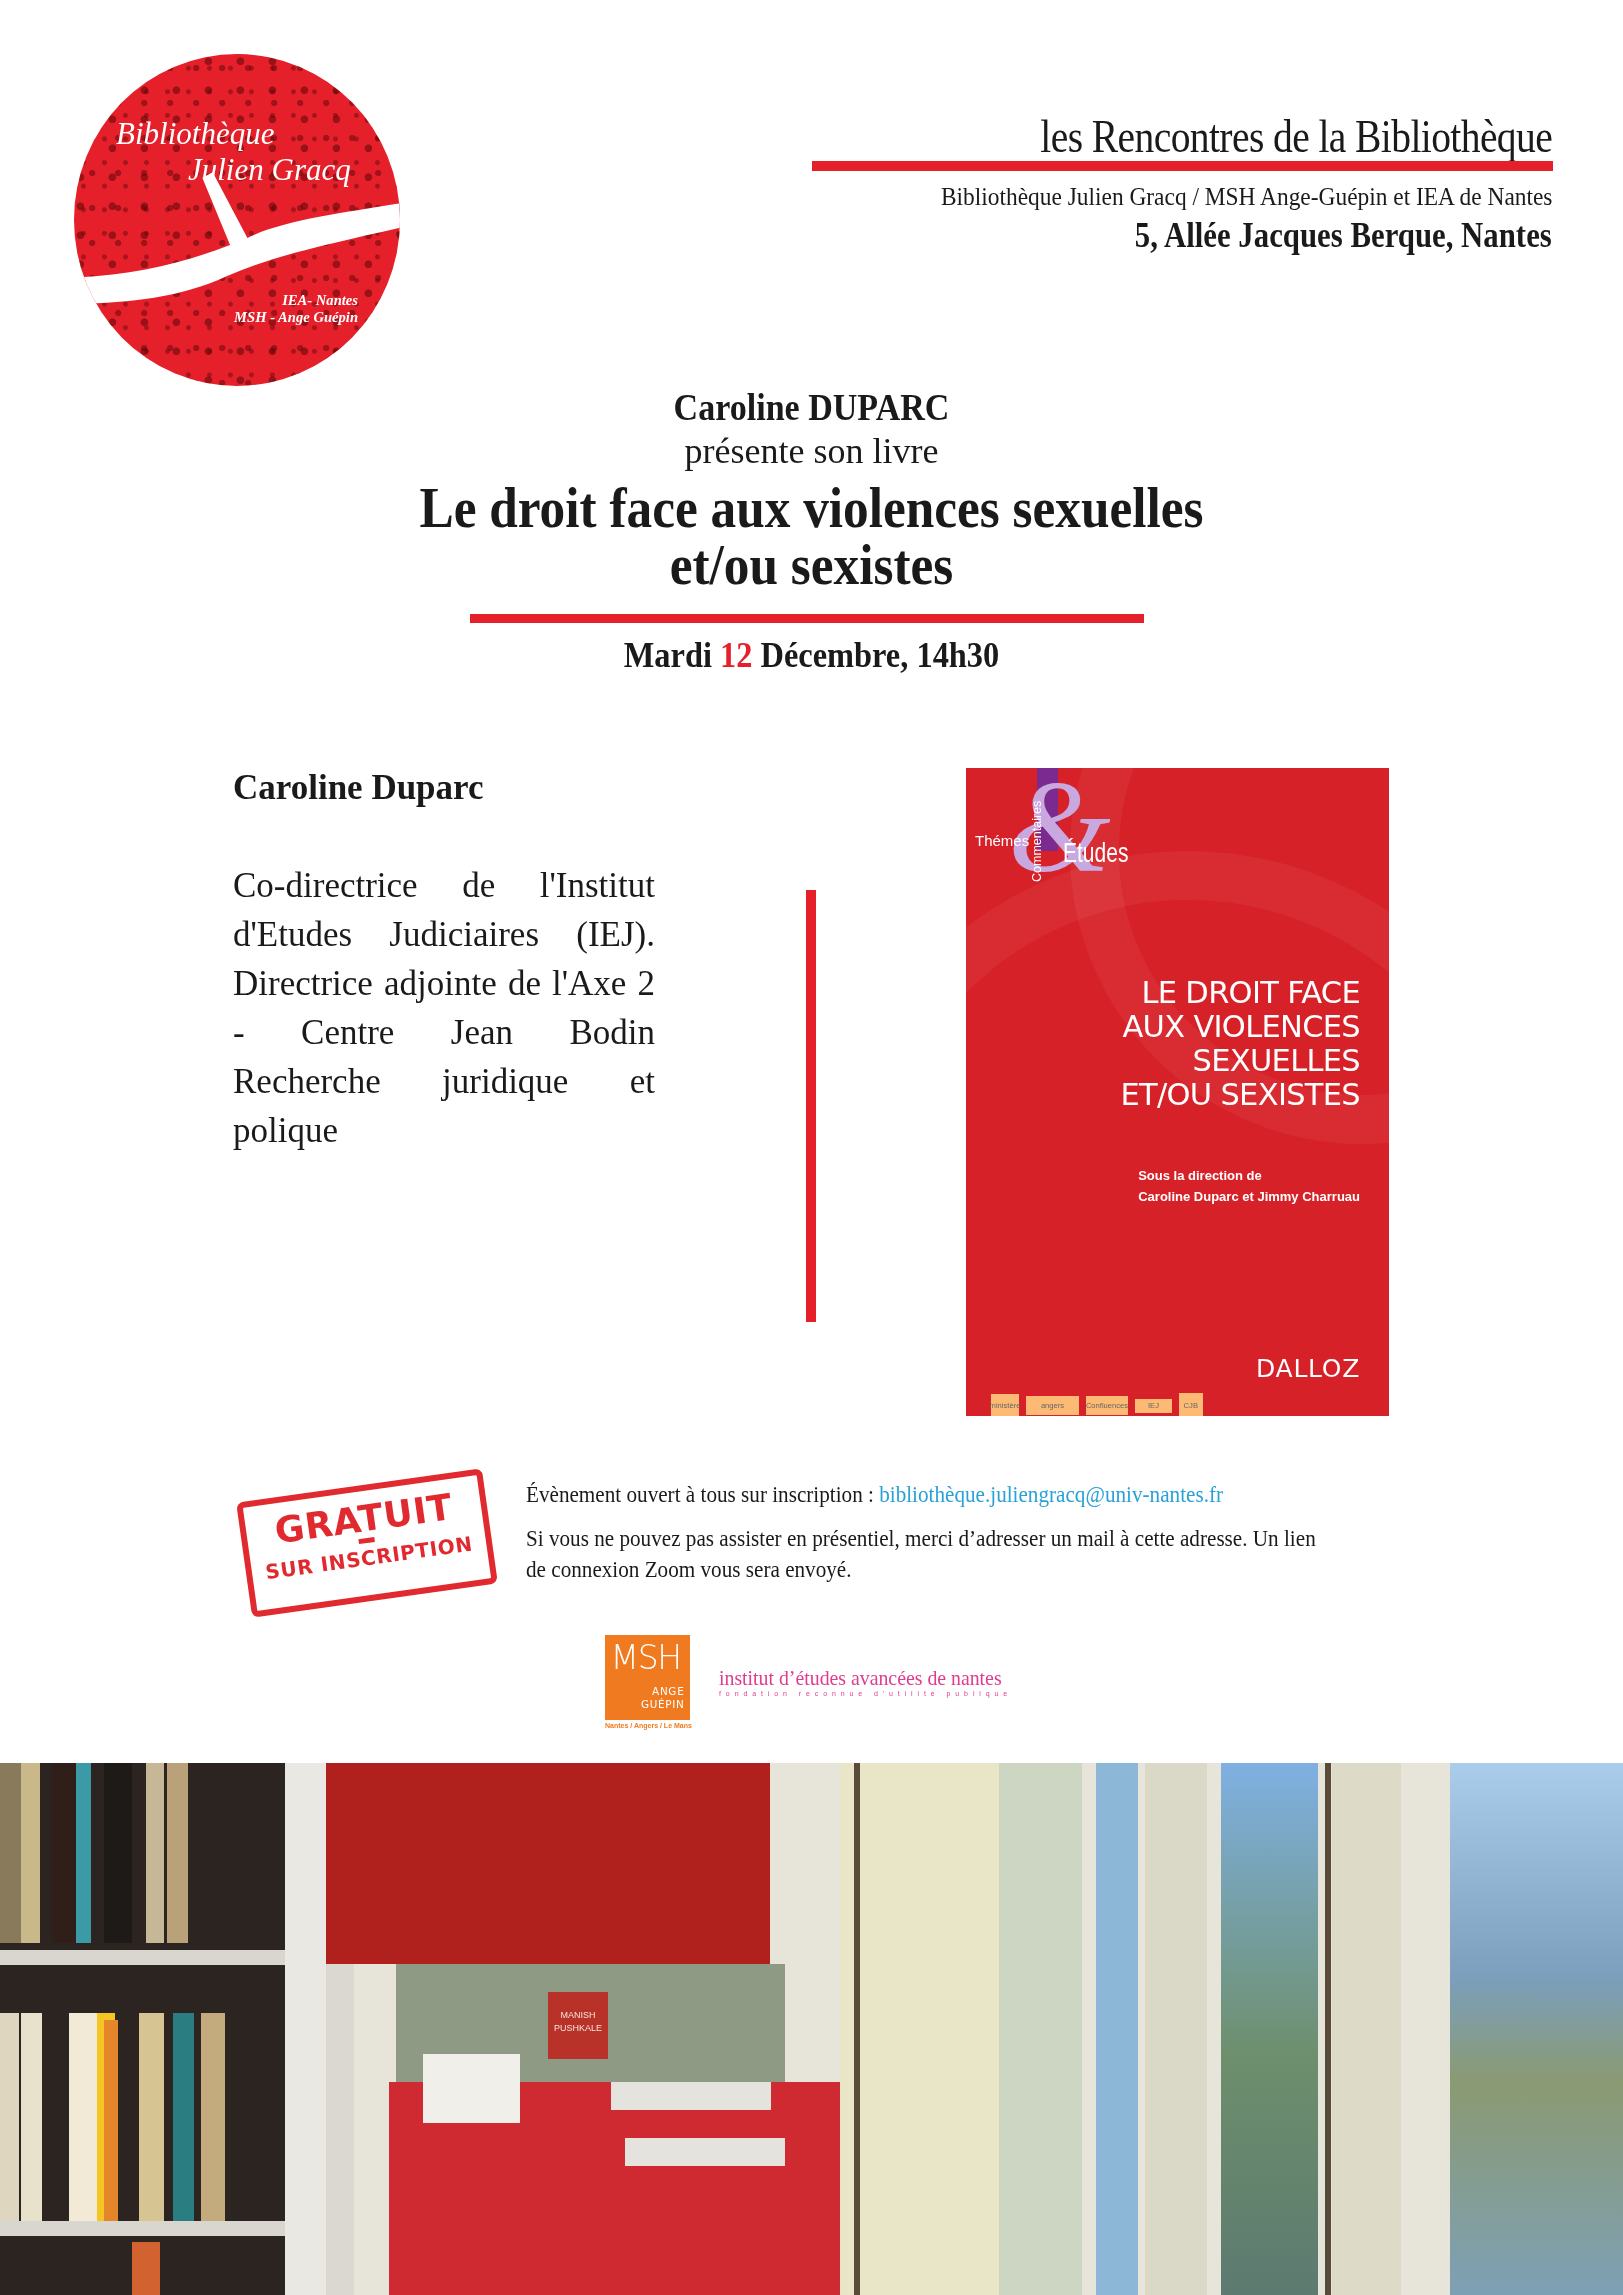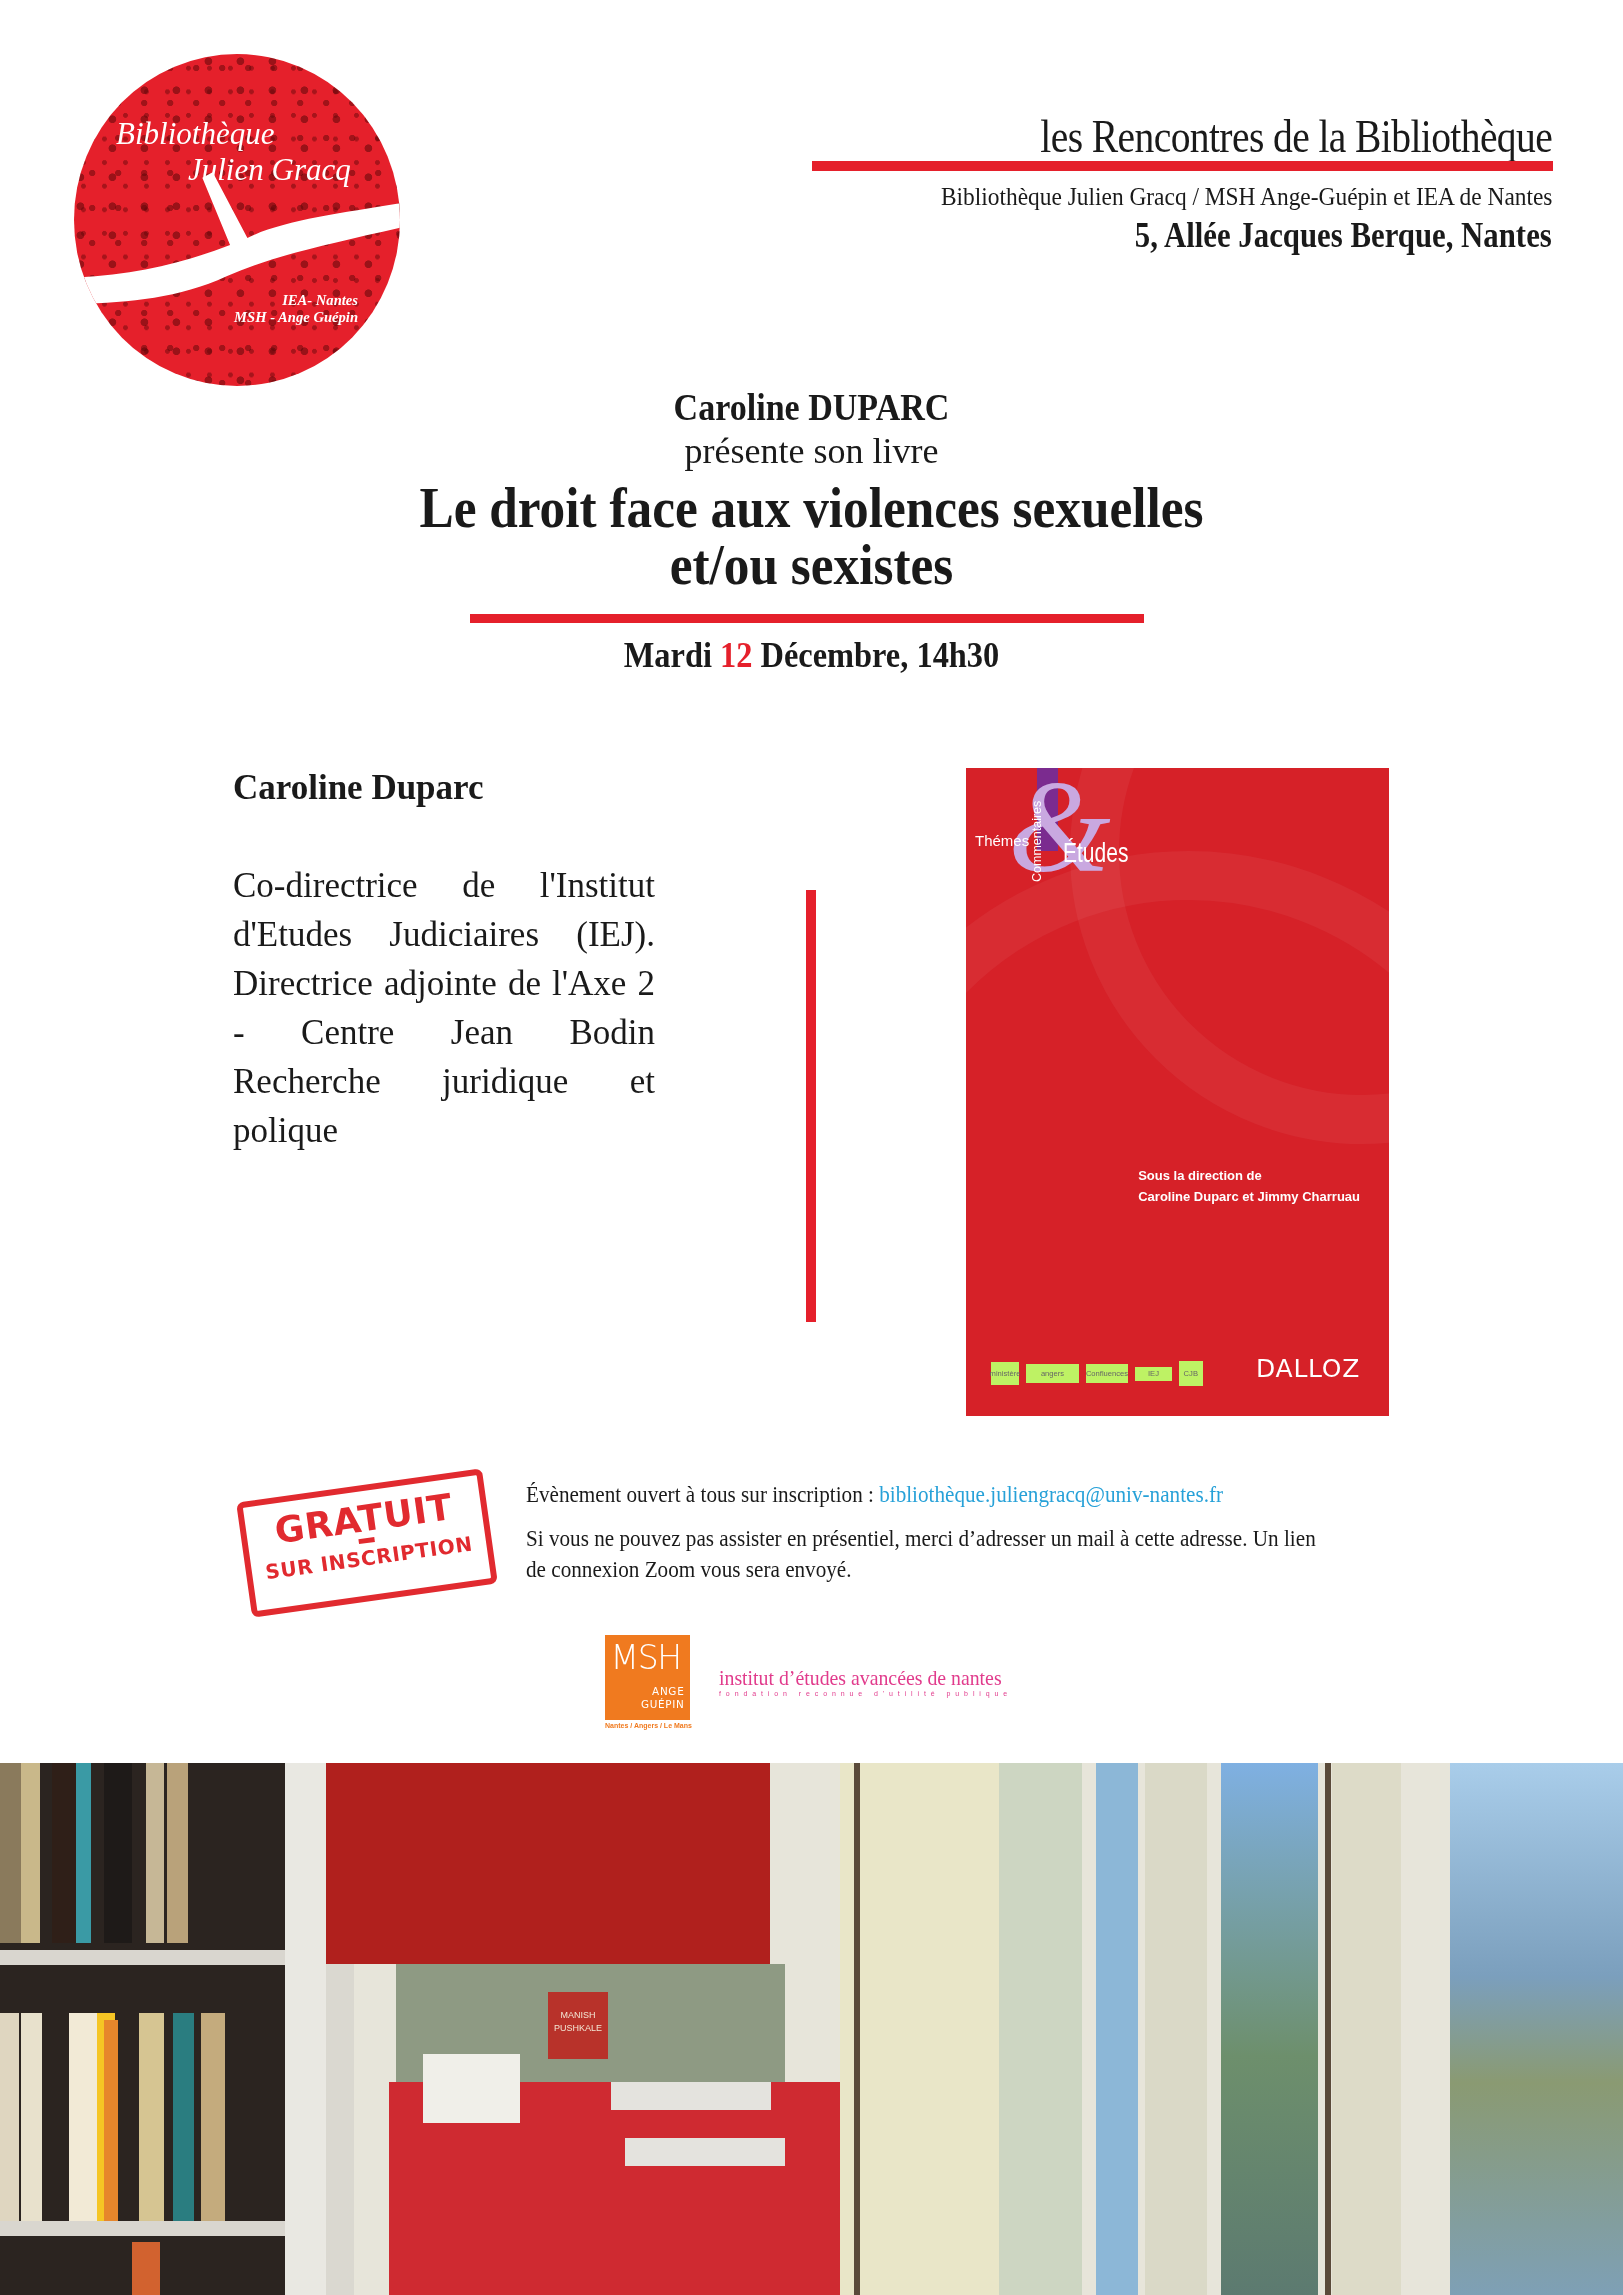--- a/index.html
+++ b/index.html
@@ -49,21 +49,21 @@
   .cover { left:966px; top:768px; width:423px; height:648px; background:#d62128; overflow:hidden; }
   .cover .swirl { position:absolute; border-radius:50%; border:49px solid rgba(255,255,255,.05); }
   .cover .purple { position:absolute; left:71px; top:0; width:21px; height:83px; background:#7b2b8f; }
   .cover .amp { position:absolute; left:42px; top:-7px; font-size:132px; color:#c9a8e0; font-family:"Liberation Serif",serif; font-style:italic; line-height:132px; }
   .cover .themes { position:absolute; left:9px; top:64px; font-size:15px; color:#fff; font-family:"Liberation Sans",sans-serif; }
   .cover .comment { position:absolute; left:64px; top:114px; font-size:12.5px; color:#fff; font-family:"Liberation Sans",sans-serif; transform:rotate(-90deg); transform-origin:left top; }
   .cover .etudes { position:absolute; left:97px; top:69px; font-size:28px; color:#fff; font-family:"Liberation Sans",sans-serif; transform:scaleX(.75); transform-origin:left; }
   .cover .ctitle { position:absolute; right:29px; top:208px; text-align:right; color:#fff; font-family:"DejaVu Sans",sans-serif; font-size:30.5px; line-height:34px; letter-spacing:-0.7px; }
   .cover .cdir { position:absolute; right:29px; top:397px; text-align:left; color:#fff; font-family:"Liberation Sans",sans-serif; font-weight:bold; font-size:13px; line-height:21px;margin-left:28px; }
   .cover .logos { position:absolute; left:25px; top:593px; display:flex; gap:7px; align-items:center; }
-  .cover .logos div { background:#bef264; height:19.4px; font-size:7.6px; color:#666; display:flex; align-items:center; justify-content:center; font-family:"Liberation Sans",sans-serif; }
+  .cover .logos div { background:#fdba74; height:19.4px; font-size:7.6px; color:#666; display:flex; align-items:center; justify-content:center; font-family:"Liberation Sans",sans-serif;margin-top:32px; }
   .cover .dalloz { position:absolute; right:29px; top:586px; color:#fff; font-family:"DejaVu Sans",sans-serif; font-size:25px; letter-spacing:0.7px; }
 
   
   .stamp { left:243px; top:1485px; width:236px; height:104px; border:6.2px solid #e12a2f; border-radius:7px; transform:rotate(-8deg);
            color:#e12a2f; font-family:"DejaVu Sans",sans-serif; font-weight:bold; text-align:center; }
   .stamp .s1 { font-size:36px; line-height:40px; margin-top:8.3px; letter-spacing:0.7px; }
   .stamp .dash { display:block; width:15.3px; height:4.9px; background:#e12a2f; margin:-1.4px auto 4.2px; }
   .stamp .s2 { font-size:20px; line-height:22px; letter-spacing:0.7px; }
 
   
@@ -137,20 +137,26 @@
 <div class="abs divider-v"></div>
 
 <div class="abs cover">
   <div class="swirl" style="left:-139px; top:83px; width:625px; height:625px;"></div>
   <div class="swirl" style="left:104px; top:-208px; width:486px; height:486px;"></div>
   <div class="purple"></div>
   <div class="amp">&amp;</div>
   <div class="themes">Thémes</div>
   <div class="comment">Commentaires</div>
   <div class="etudes">Études</div>
+  <div class="ctitle">
+    <div>LE DROIT FACE</div>
+    <div>AUX VIOLENCES</div>
+    <div>SEXUELLES</div>
+    <div>ET/OU SEXISTES</div>
+  </div>
   <div class="cdir">
     <div>Sous la direction de</div>
     <div>Caroline Duparc et Jimmy Charruau</div>
   </div>
   <div class="logos">
     <div style="width:28px;height:23.6px;">ministère</div>
     <div style="width:53px;">angers</div>
     <div style="width:42px;">Confluences</div>
     <div style="width:37px;height:14px;">IEJ</div>
     <div style="width:23.6px;height:25px;">CJB</div>

